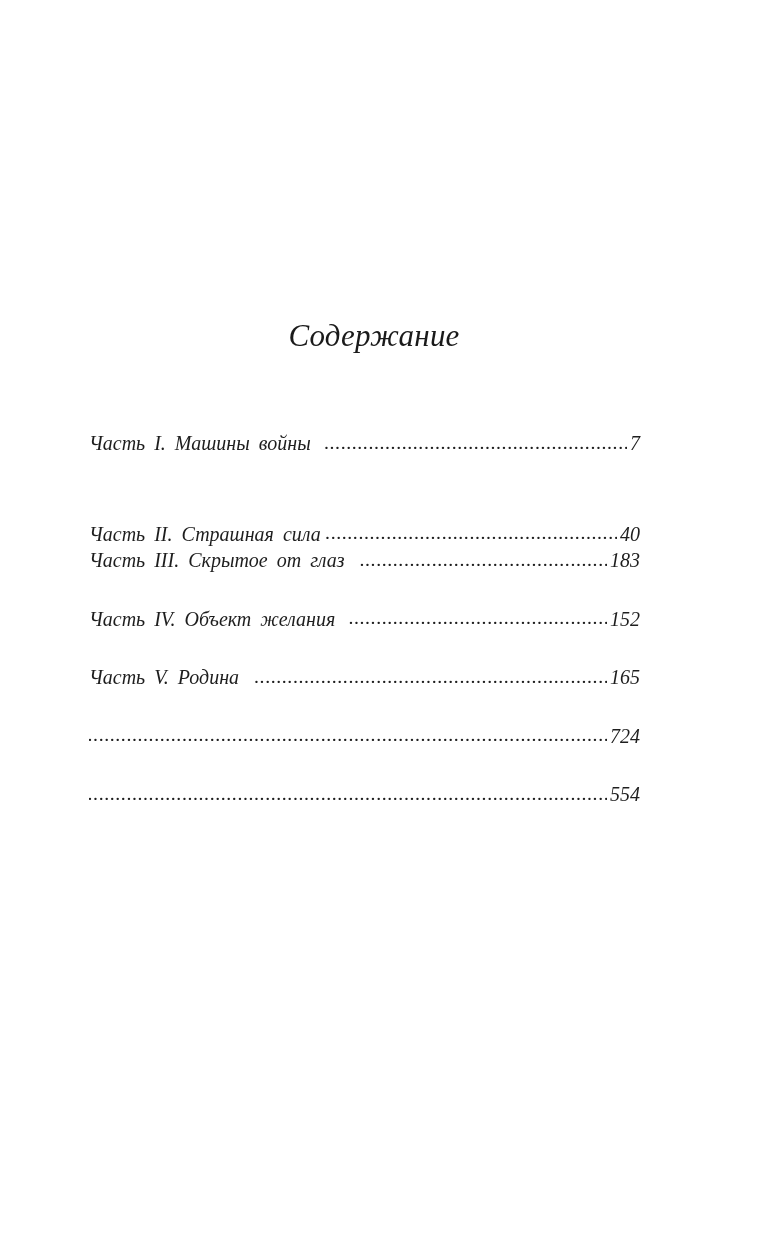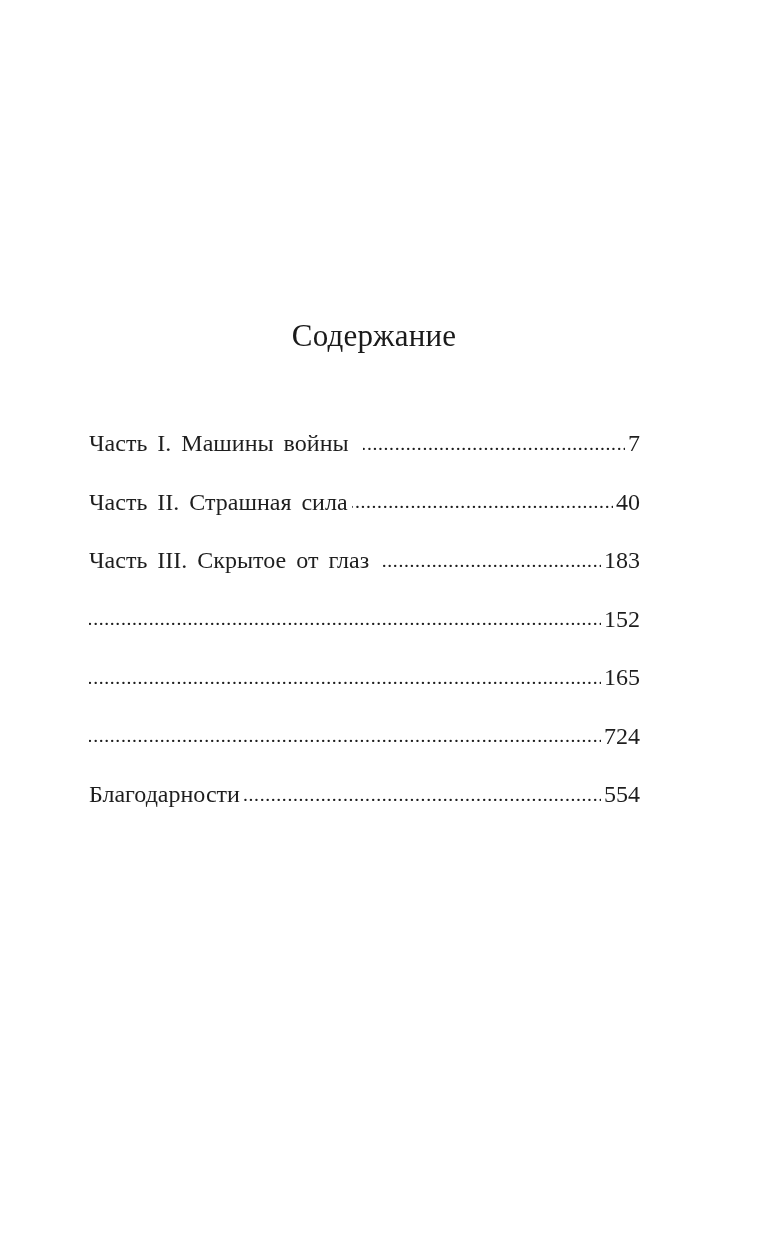--- a/index.html
+++ b/index.html
@@ -22,43 +22,45 @@
     }
     .title {
       position: absolute;
       left: 0;
       width: 748px;
       top: 318px;
       text-align: center;
       font-size: 31px;
       letter-spacing: 0.2px;
       color: #1a1a1a;
+      font-style: italic;
     }
     .toc {
       position: absolute;
       left: 89px;
       width: 551px;
       top: 424px;
       margin: 0;
       padding: 0;
       list-style: none;
     }
     .toc-row {
       display: flex;
       align-items: baseline;
       height: 58.5px;
-      font-size: 24px;
+      font-size: 20px;
       line-height: 38px;
       white-space: nowrap;
+      font-style: italic;
     }
     .toc-label {
       flex: 0 0 auto;
       word-spacing: 4px;
     }
-    .toc-label.tight { padding-right: 4px; }
+    .toc-label.tight { padding-right: 4px; margin-top: 32px; }
     .toc-label.gap { padding-right: 14px; }
     .toc-leader {
       flex: 1 1 auto;
       overflow: hidden;
       position: relative;
       height: 1em;
     }
     .toc-leader::before {
       content: ". . . . . . . . . . . . . . . . . . . . . . . . . . . . . . . . . . . . . . . . . . . . . . . . . . . . . . . . . . . . . . . . . . . . . . . . . . . . . . . . . . . . . . . . . . . . . . . . . . . . . . . . . . . . . . . . .";
       position: absolute;
@@ -91,30 +93,31 @@
       <span class="toc-label tight">Часть II. Страшная сила</span>
       <span class="toc-leader"></span>
       <span class="toc-page">40</span>
     </li>
     <li class="toc-row">
       <span class="toc-label gap">Часть III. Скрытое от глаз</span>
       <span class="toc-leader"></span>
       <span class="toc-page">183</span>
     </li>
     <li class="toc-row">
+      <span class="toc-label gap">Часть IV. Объект желания</span>
       <span class="toc-leader"></span>
       <span class="toc-page">152</span>
     </li>
     <li class="toc-row">
+      <span class="toc-label gap">Часть V. Родина</span>
       <span class="toc-leader"></span>
       <span class="toc-page">165</span>
     </li>
     <li class="toc-row">
       <span class="toc-leader"></span>
       <span class="toc-page">724</span>
     </li>
     <li class="toc-row">
-      <span class="toc-label tight">Благодарности</span>
       <span class="toc-leader"></span>
       <span class="toc-page">554</span>
     </li>
   </ul>
 </div>
 
 </body></html>

